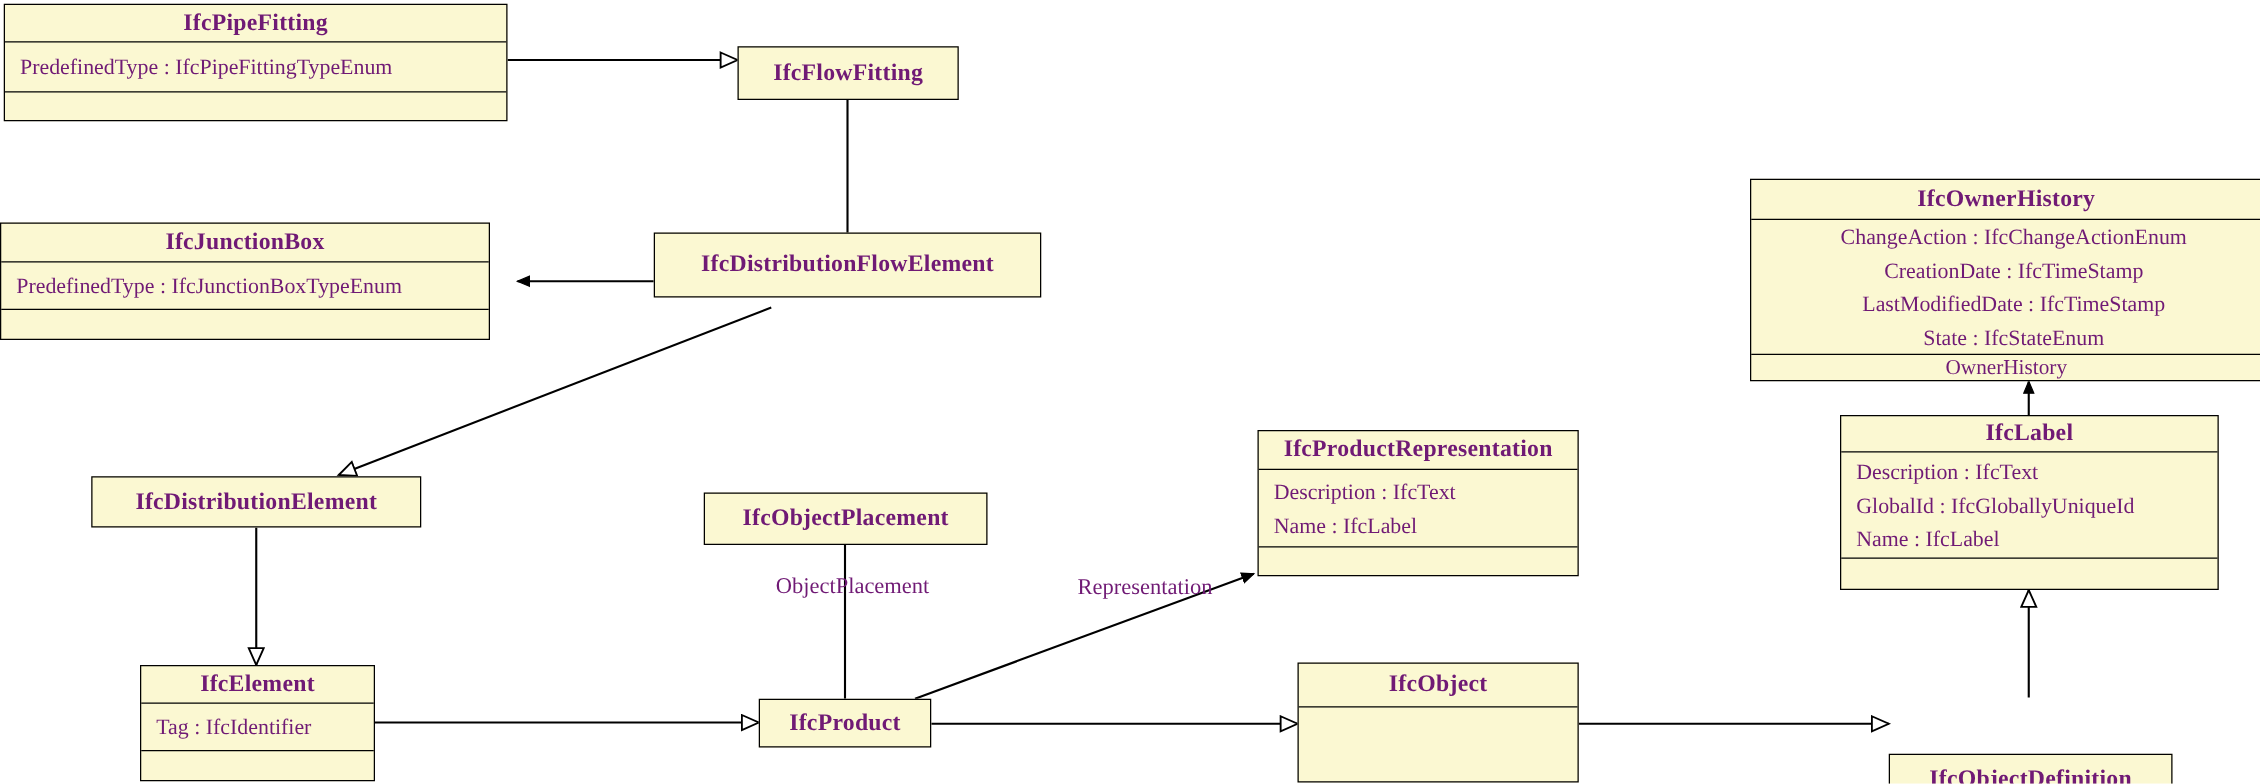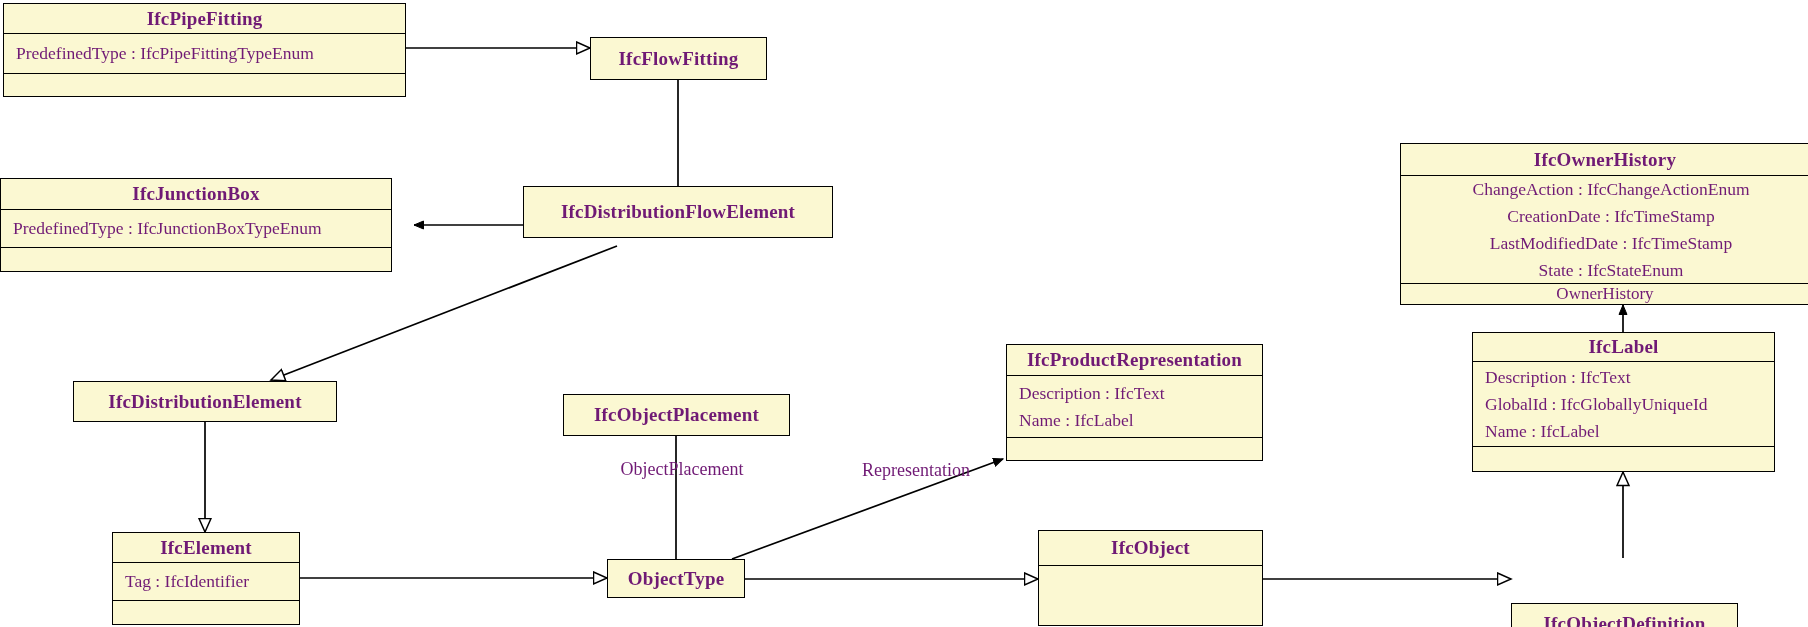--- a/index.html
+++ b/index.html
@@ -125,21 +125,21 @@
 
   <div class="node multi" style="left:112px;top:532px;width:188px;height:93px;grid-template-rows:30px 38px 1fr;">
     <div class="title">IfcElement</div>
     <div class="attrs">
       <div>Tag : IfcIdentifier</div>
     </div>
     <div class="footer"></div>
   </div>
 
   <div class="node single" style="left:607px;top:559px;width:138px;height:39px;">
-    <div class="title">ObjectType</div>
+    <div class="title">IfcProduct</div>
   </div>
 
   <div class="node multi" style="left:1038px;top:530px;width:225px;height:96px;grid-template-rows:35px 38px 1fr;">
     <div class="title">IfcObject</div>
     <div class="footer"></div>
   </div>
 
   <div class="node single" style="left:1511px;top:558px;width:227px;height:42px;margin-top:45px;">
     <div class="title">IfcObjectDefinition</div>
   </div>

